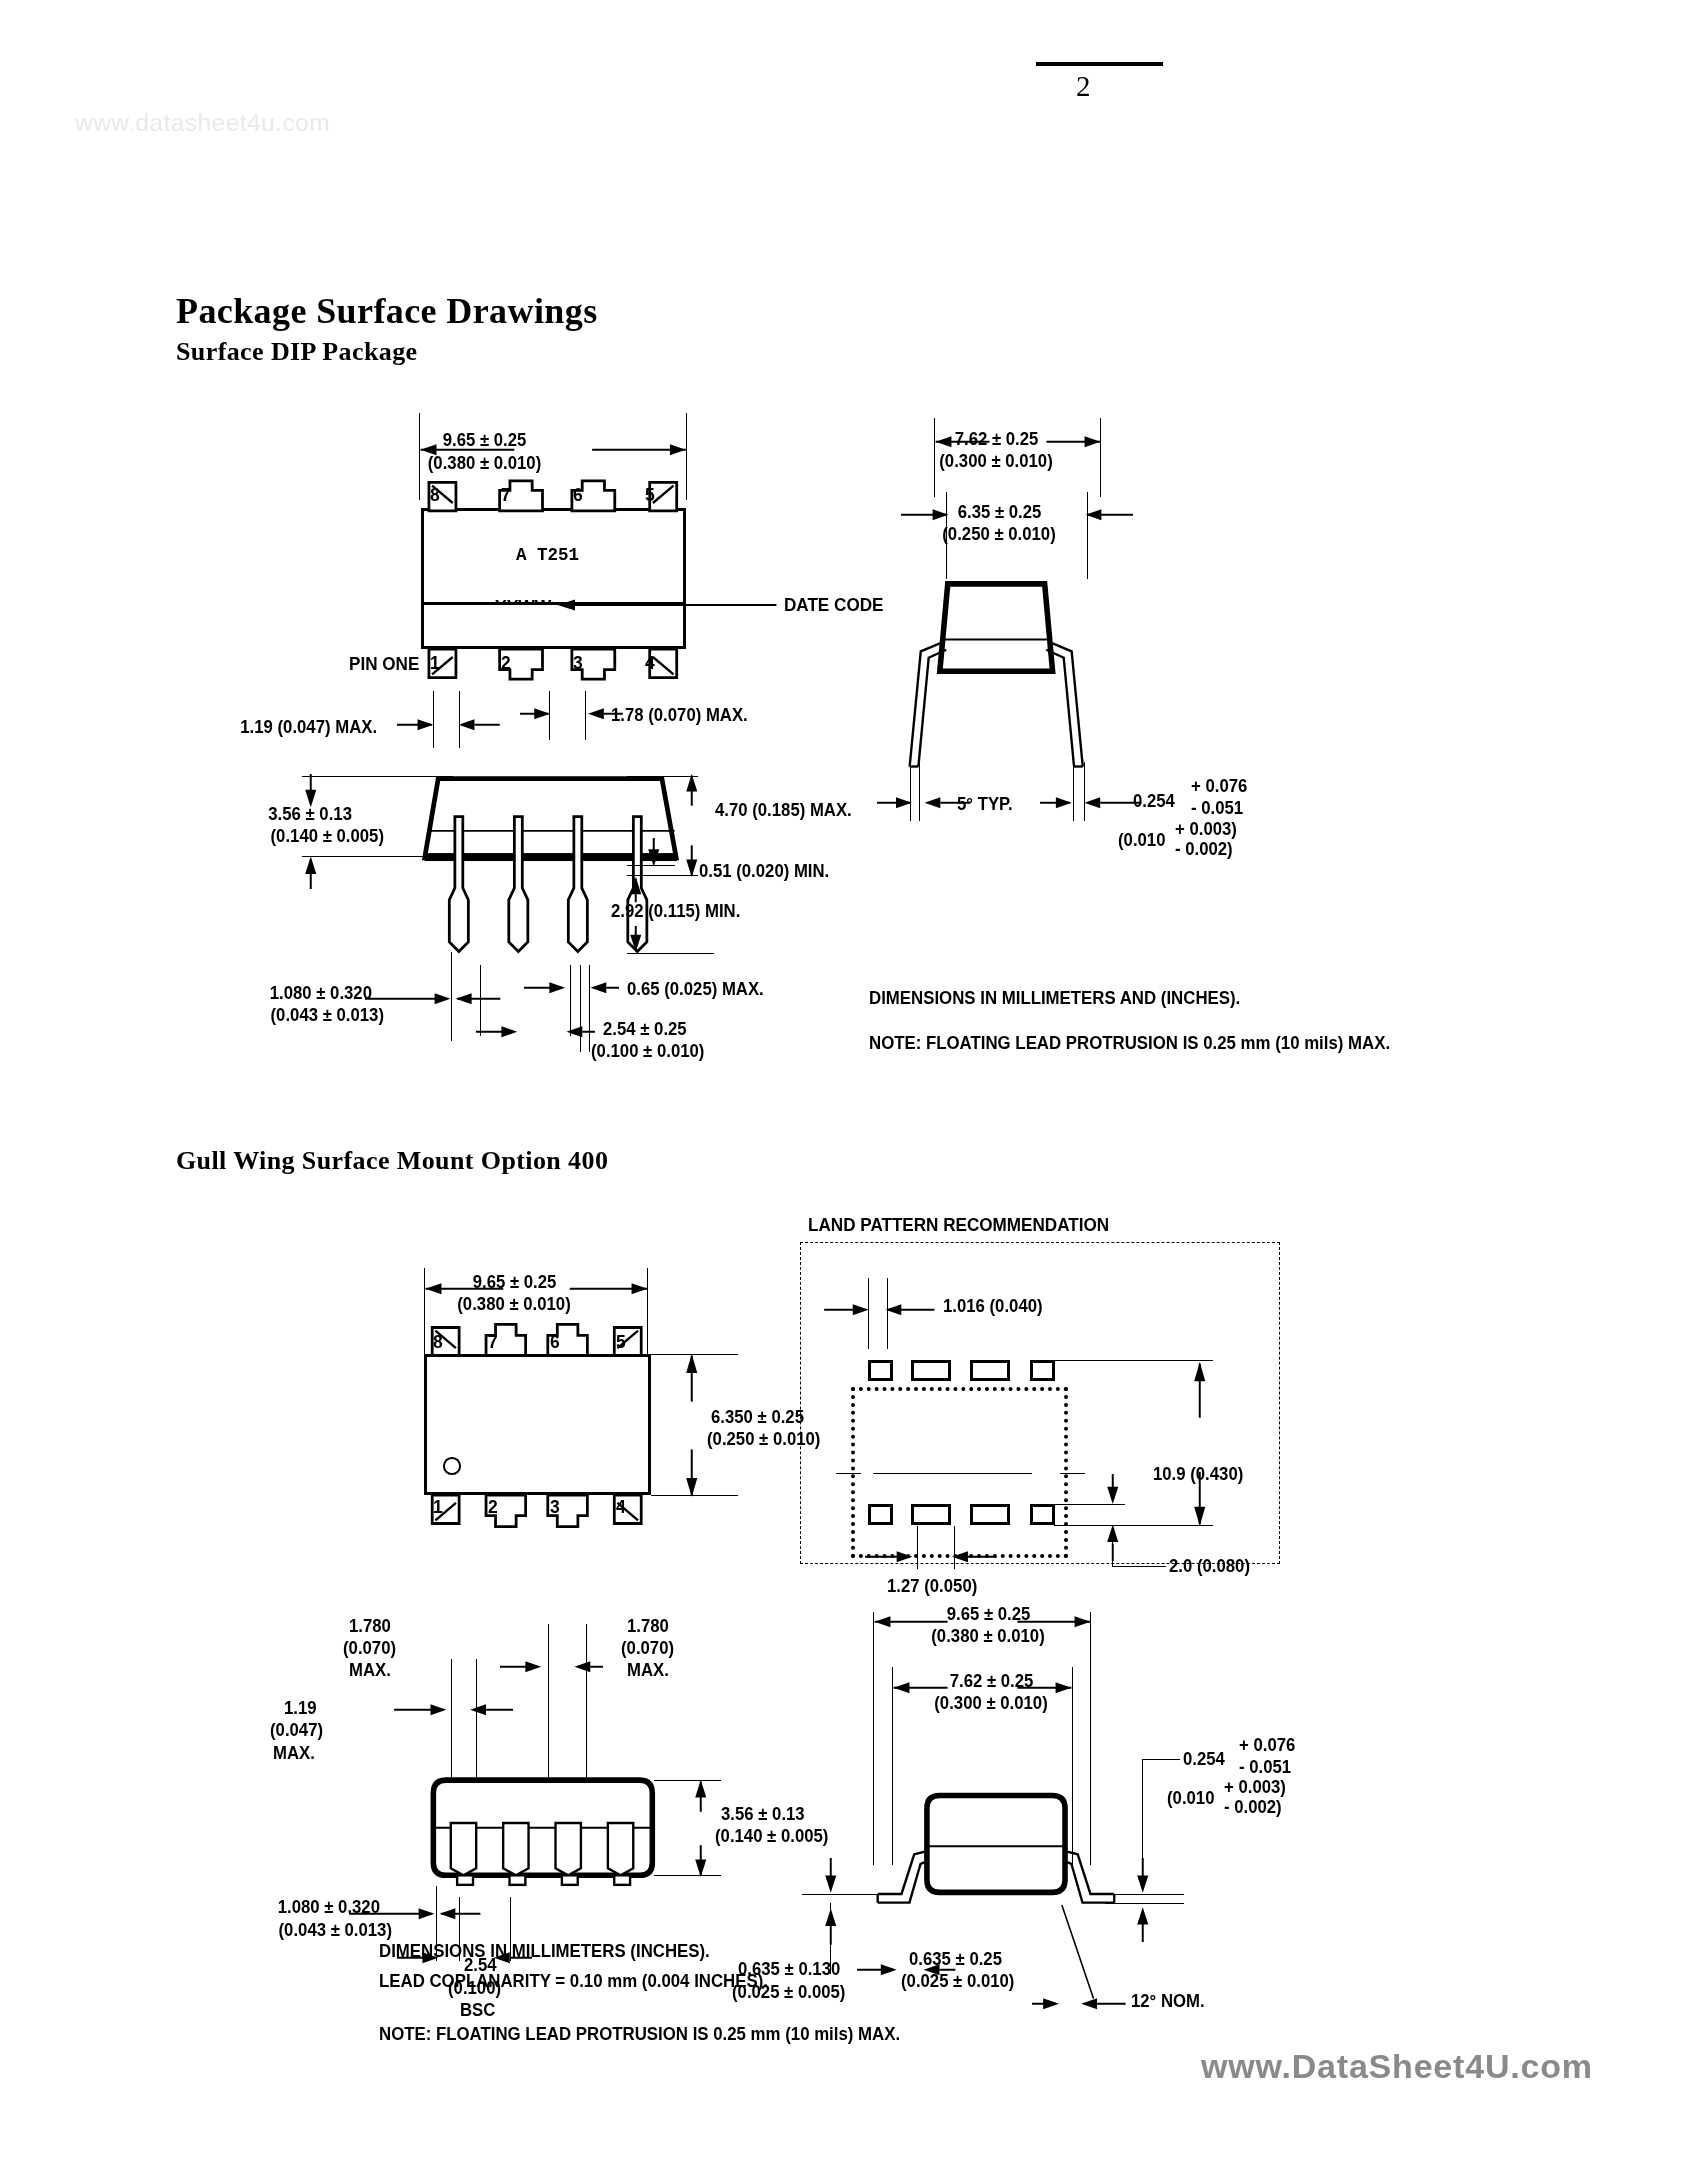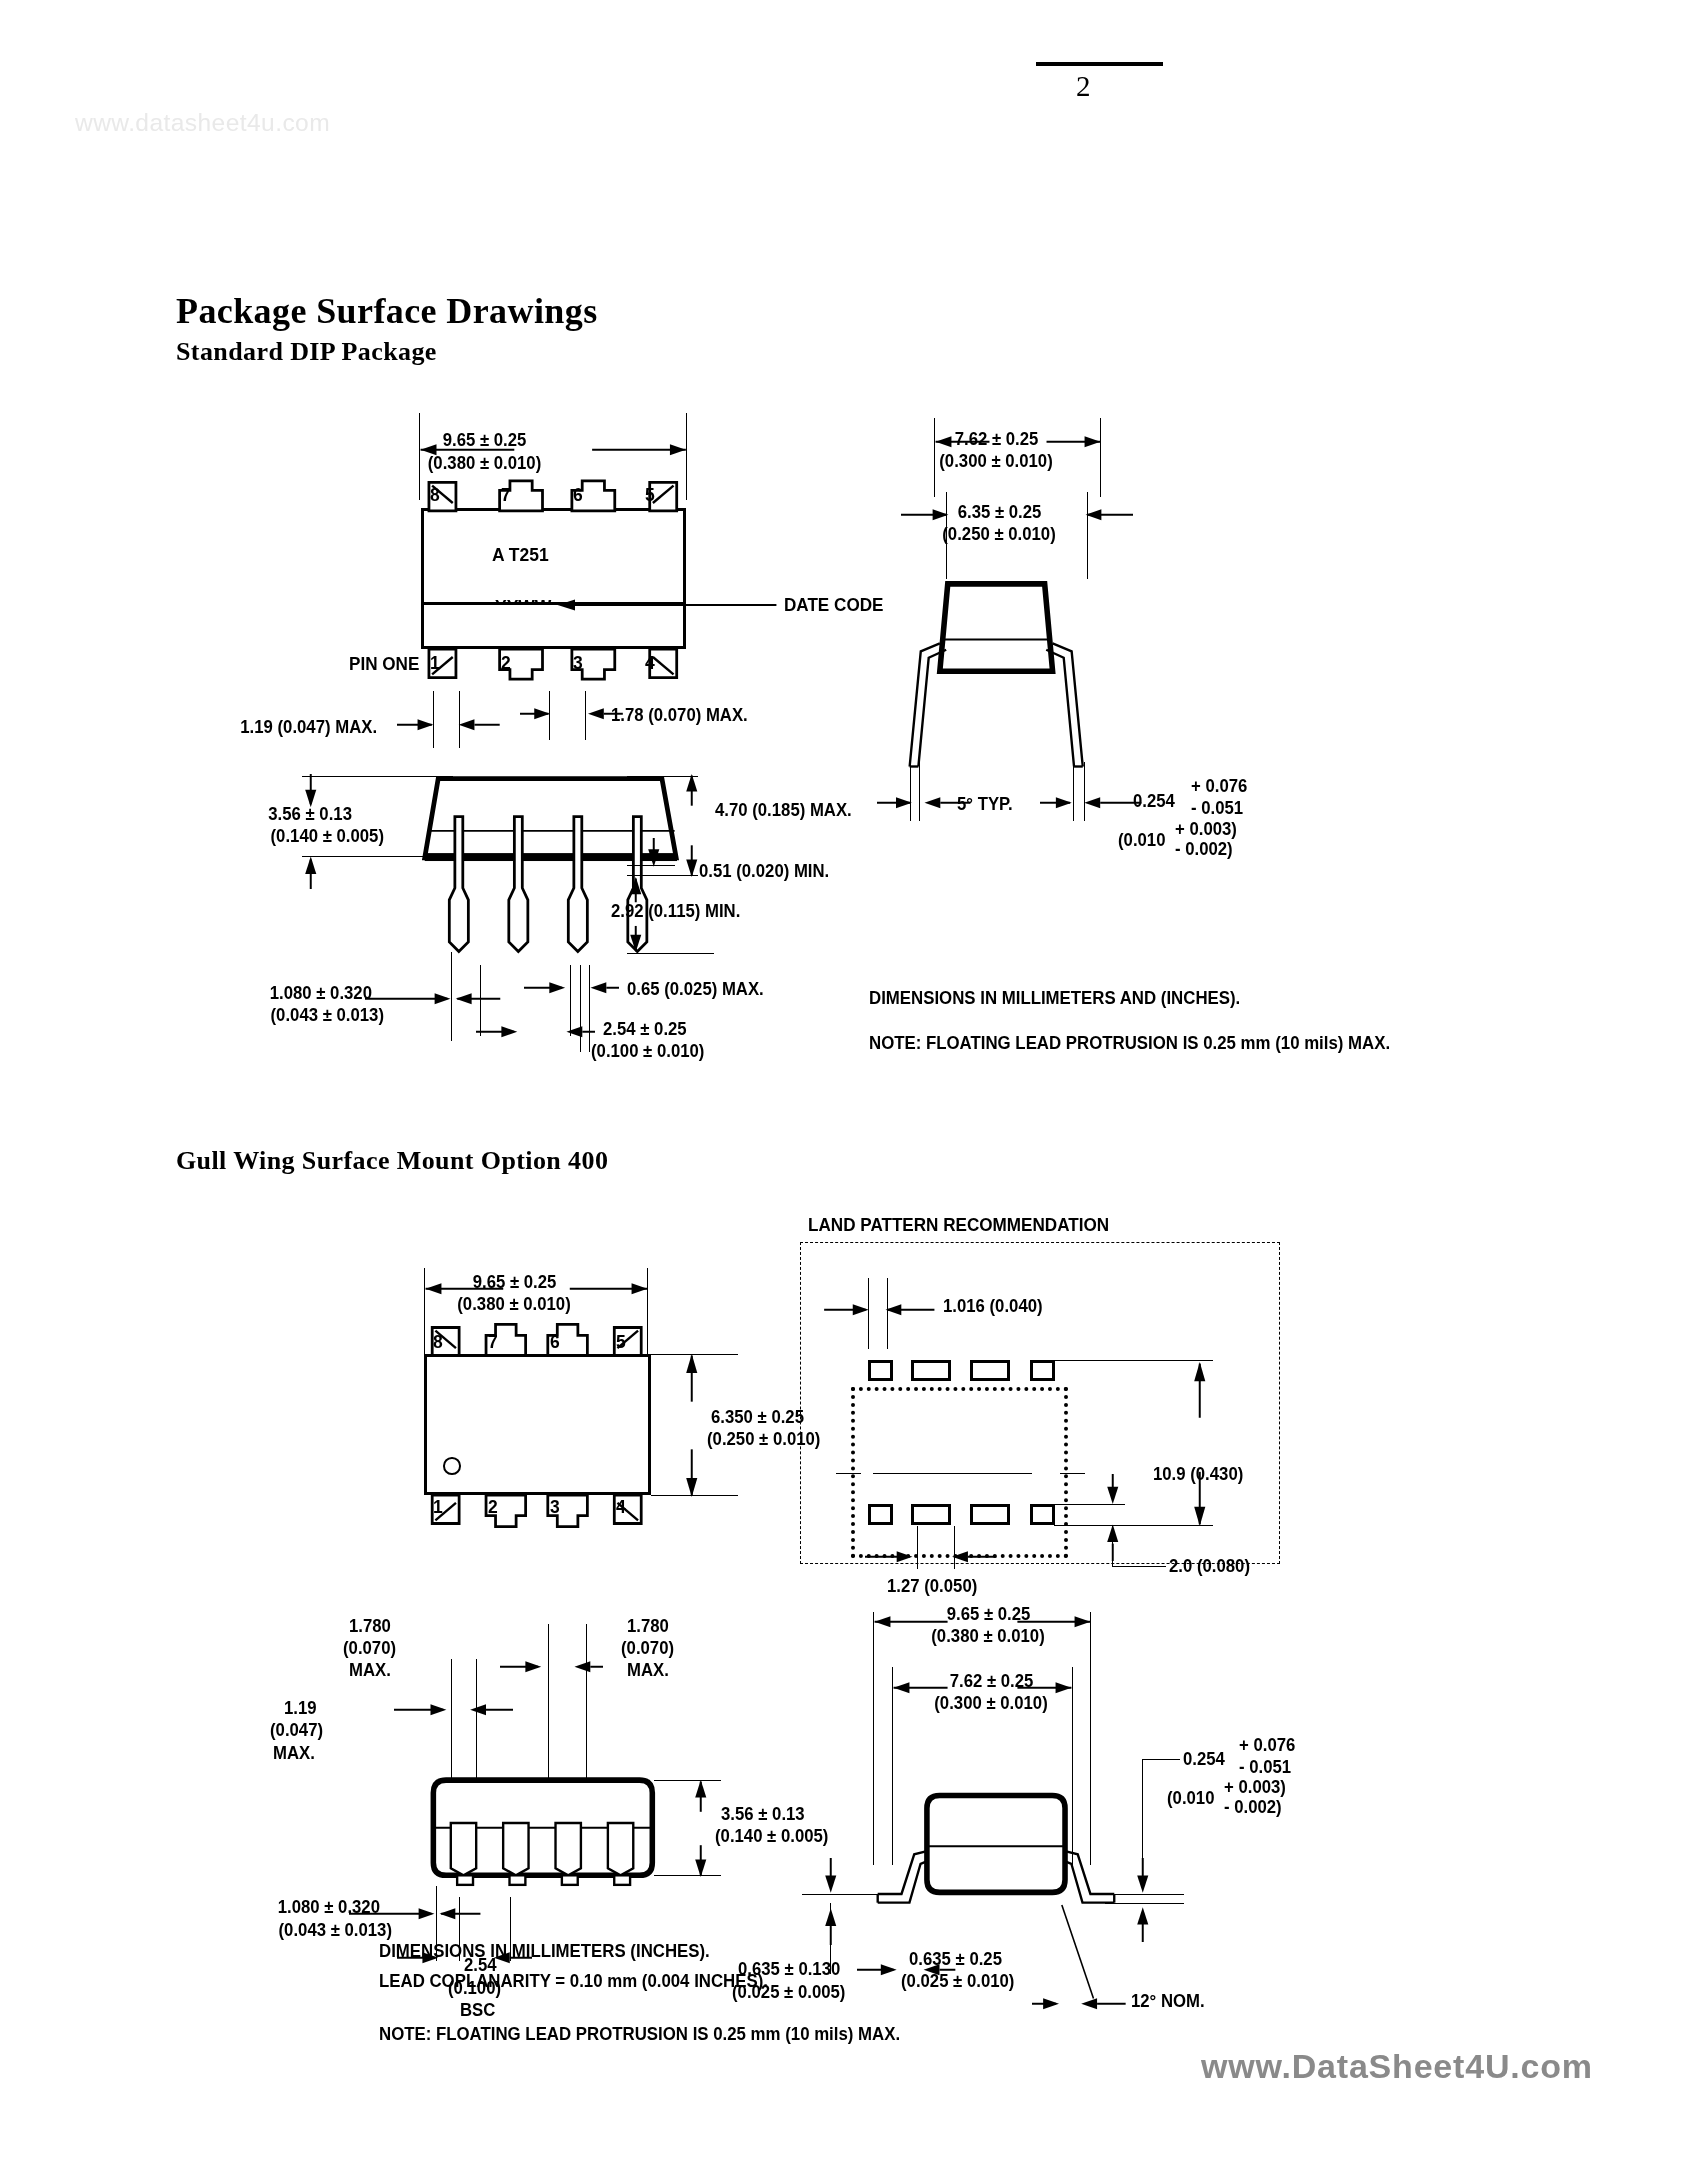--- a/index.html
+++ b/index.html
@@ -34,37 +34,37 @@
   .circ{border:2.4px solid #000;border-radius:50%;background:#fff;box-sizing:border-box;}
 </style>
 </head>
 <body>
 
 <div class="abs" id="wm-top">www.datasheet4u.com</div>
 <div class="abs" id="hdr-rule"></div>
 <div class="abs" id="hdr-num">2</div>
 
 <div class="abs h1" style="left:176px;top:290px;">Package Surface Drawings</div>
-<div class="abs h2" style="left:176px;top:337px;">Standard DIP Package</div>
+<div class="abs h2" style="left:176px;top:337px;">Surface DIP Package</div>
 
 <div class="abs dim ctr" style="left:484px;top:430px;text-align:center;width:159px;margin-left:-79px;">9.65 ± 0.25</div>
 <div class="abs dim ctr" style="left:484px;top:453px;text-align:center;width:191px;margin-left:-95px;">(0.380 ± 0.010)</div>
 <div class="abs" style="left:419px;top:441px;width:135px;height:17.5px;">
   <svg width="270" height="17.5" viewBox="0 0 340 22">
     <line x1="2" y1="11" x2="120" y2="11" stroke="#000" stroke-width="2.5"></line>
     <polygon points="2,11 22,4 22,18" fill="#000"></polygon>
     <line x1="218" y1="11" x2="336" y2="11" stroke="#000" stroke-width="2.5"></line>
     <polygon points="336,11 316,4 316,18" fill="#000"></polygon>
   </svg>
 </div>
 <div class="abs thin-v" style="left:419px;top:413px;height:87px;"></div>
 <div class="abs thin-v" style="left:686px;top:413px;height:87px;"></div>
 
 <div class="abs body-box" style="left:421px;top:508px;width:265px;height:97px;"></div>
-<div class="abs pnum" style="left:492px;top:545px;">A T251</div>
+<div class="abs pnum" style="left:516px;top:545px;font-family:Liberation Mono, monospace;">A T251</div>
 <div class="abs pnum" style="left:495px;top:597px;">YYWW</div>
 <div class="abs circ" style="left:437px;top:627px;width:17.5px;height:17.5px;"></div>
 <div class="abs body-box" style="left:421px;top:605px;width:265px;height:44px;border-top:none;"></div>
 
 <div class="abs" style="left:556px;top:597px;">
   <svg width="222" height="16" viewBox="0 0 280 20">
     <line x1="18" y1="10" x2="278" y2="10" stroke="#000" stroke-width="2.5"></line>
     <polygon points="2,10 24,3 24,17" fill="#000"></polygon>
   </svg>
 </div>

